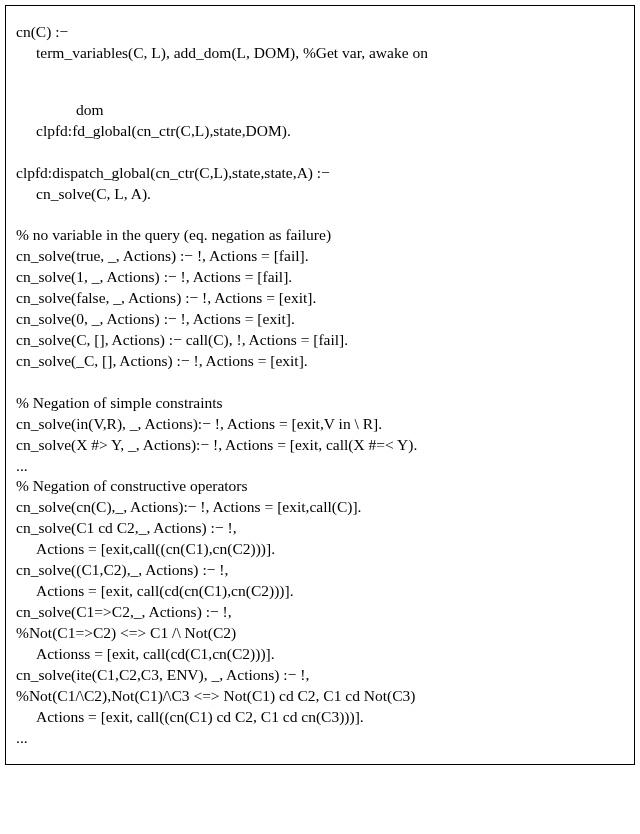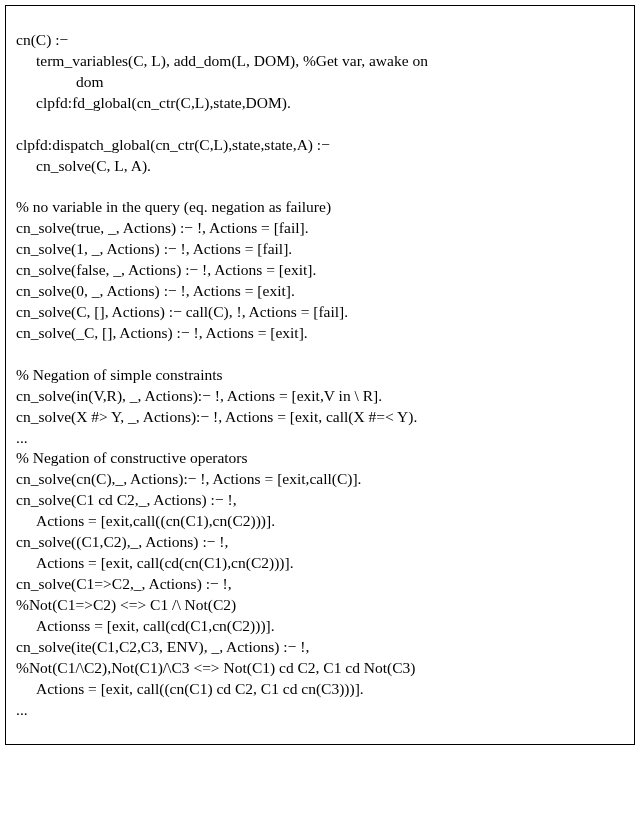--- a/index.html
+++ b/index.html
@@ -5,33 +5,34 @@
     body {
       margin: 0;
       padding: 0;
       font-family: 'Times New Roman', Times, serif;
       background: white;
       width: 640px;
     }
     .code-block {
       border: 1px solid black;
       margin: 5px;
-      padding: 24px 10px;
+      padding: 16px 10px;
       font-size: 15.5px;
       line-height: 1.35;
       white-space: pre-wrap;
       word-wrap: break-word;
       font-family: 'Times New Roman', Times, serif;
     }
     .line {
       display: block;
     }
     .indent1 {
       padding-left: 20px;
     }
     .indent2 {
       padding-left: 60px;
+      margin-top: 36px;
     }
   </style>
 </head>
 <body>
 
 <div class="code-block" id="container"><span class="line ">cn(C) :−</span><span class="line indent1">term_variables(C, L), add_dom(L, DOM), %Get var, awake on</span><span class="line indent2">dom</span><span class="line indent1">clpfd:fd_global(cn_ctr(C,L),state,DOM).</span><span class="line ">&nbsp;</span><span class="line ">clpfd:dispatch_global(cn_ctr(C,L),state,state,A) :−</span><span class="line indent1">cn_solve(C, L, A).</span><span class="line ">&nbsp;</span><span class="line ">% no variable in the query (eq. negation as failure)</span><span class="line ">cn_solve(true, _, Actions) :− !, Actions = [fail].</span><span class="line ">cn_solve(1, _, Actions) :− !, Actions = [fail].</span><span class="line ">cn_solve(false, _, Actions) :− !, Actions = [exit].</span><span class="line ">cn_solve(0, _, Actions) :− !, Actions = [exit].</span><span class="line ">cn_solve(C, [], Actions) :− call(C), !, Actions = [fail].</span><span class="line ">cn_solve(_C, [], Actions) :− !, Actions = [exit].</span><span class="line ">&nbsp;</span><span class="line ">% Negation of simple constraints</span><span class="line ">cn_solve(in(V,R), _, Actions):− !, Actions = [exit,V in \ R].</span><span class="line ">cn_solve(X #&gt; Y, _, Actions):− !, Actions = [exit, call(X #=&lt; Y).</span><span class="line ">...</span><span class="line ">% Negation of constructive operators</span><span class="line ">cn_solve(cn(C),_, Actions):− !, Actions = [exit,call(C)].</span><span class="line ">cn_solve(C1 cd C2,_, Actions) :− !,</span><span class="line indent1">Actions = [exit,call((cn(C1),cn(C2)))].</span><span class="line ">cn_solve((C1,C2),_, Actions) :− !,</span><span class="line indent1">Actions = [exit, call(cd(cn(C1),cn(C2)))].</span><span class="line ">cn_solve(C1=&gt;C2,_, Actions) :− !,</span><span class="line ">%Not(C1=&gt;C2) &lt;=&gt; C1 /\ Not(C2)</span><span class="line indent1">Actionss = [exit, call(cd(C1,cn(C2)))].</span><span class="line ">cn_solve(ite(C1,C2,C3, ENV), _, Actions) :− !,</span><span class="line ">%Not(C1/\C2),Not(C1)/\C3 &lt;=&gt; Not(C1) cd C2, C1 cd Not(C3)</span><span class="line indent1">Actions = [exit, call((cn(C1) cd C2, C1 cd cn(C3)))].</span><span class="line ">...</span></div>
 
 </body></html>

